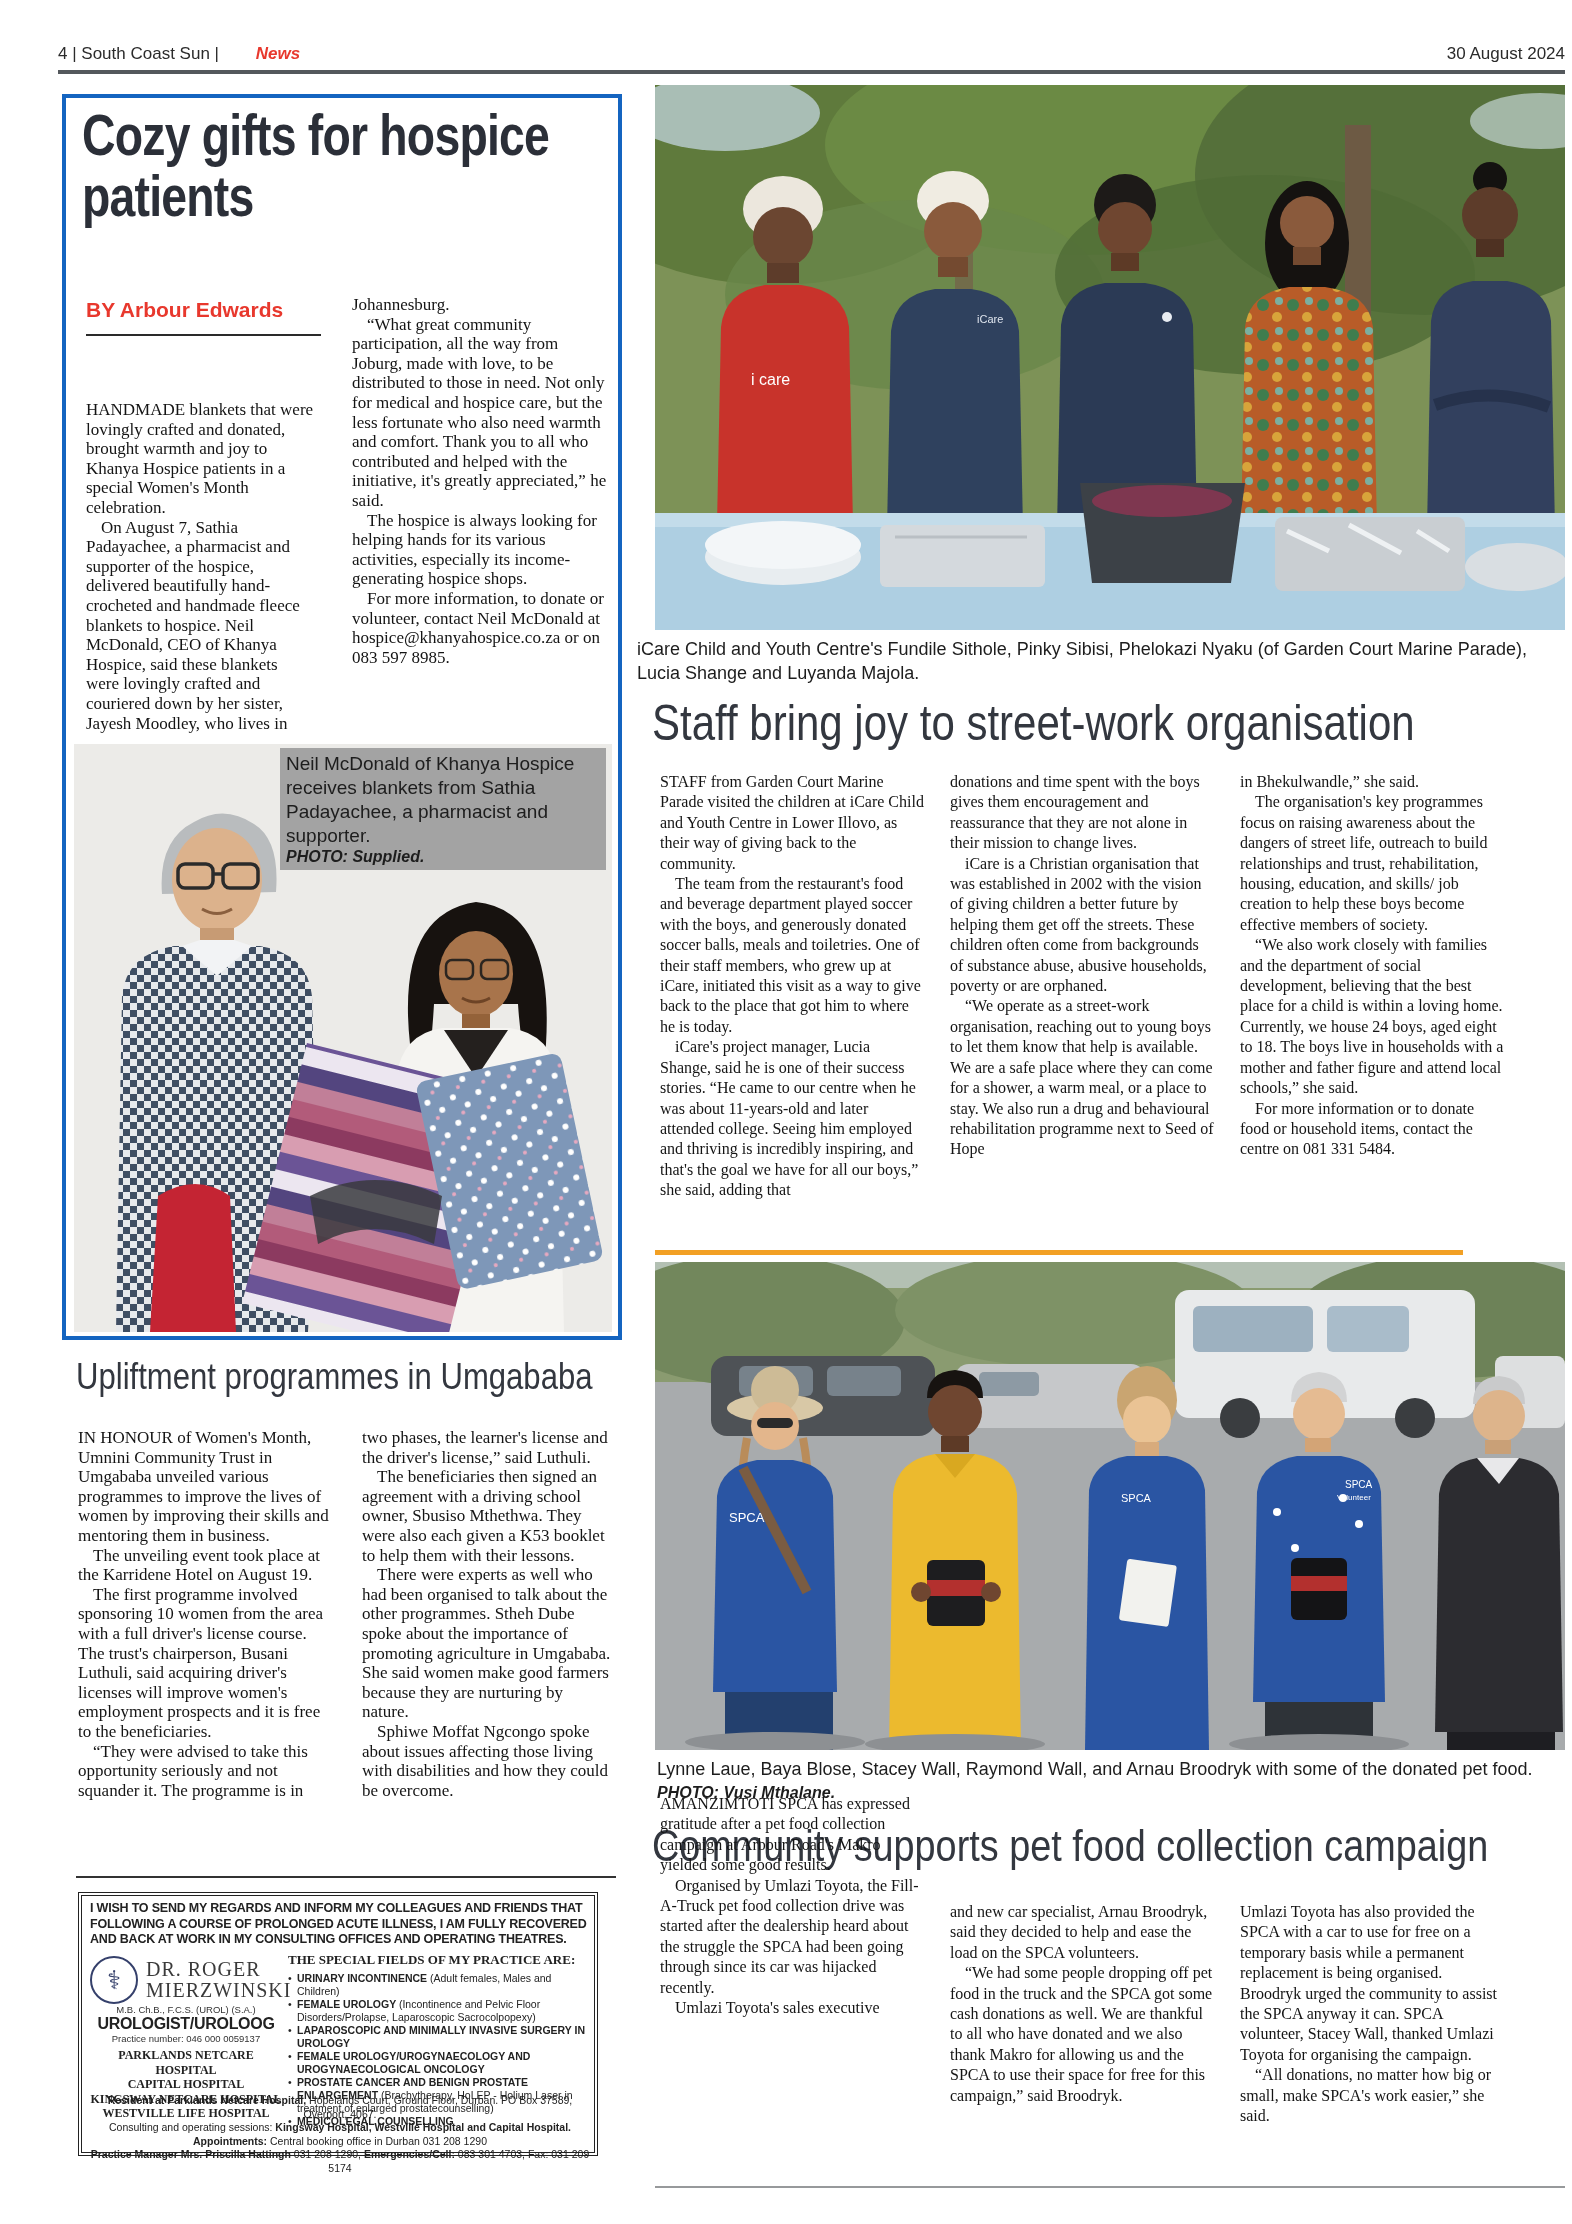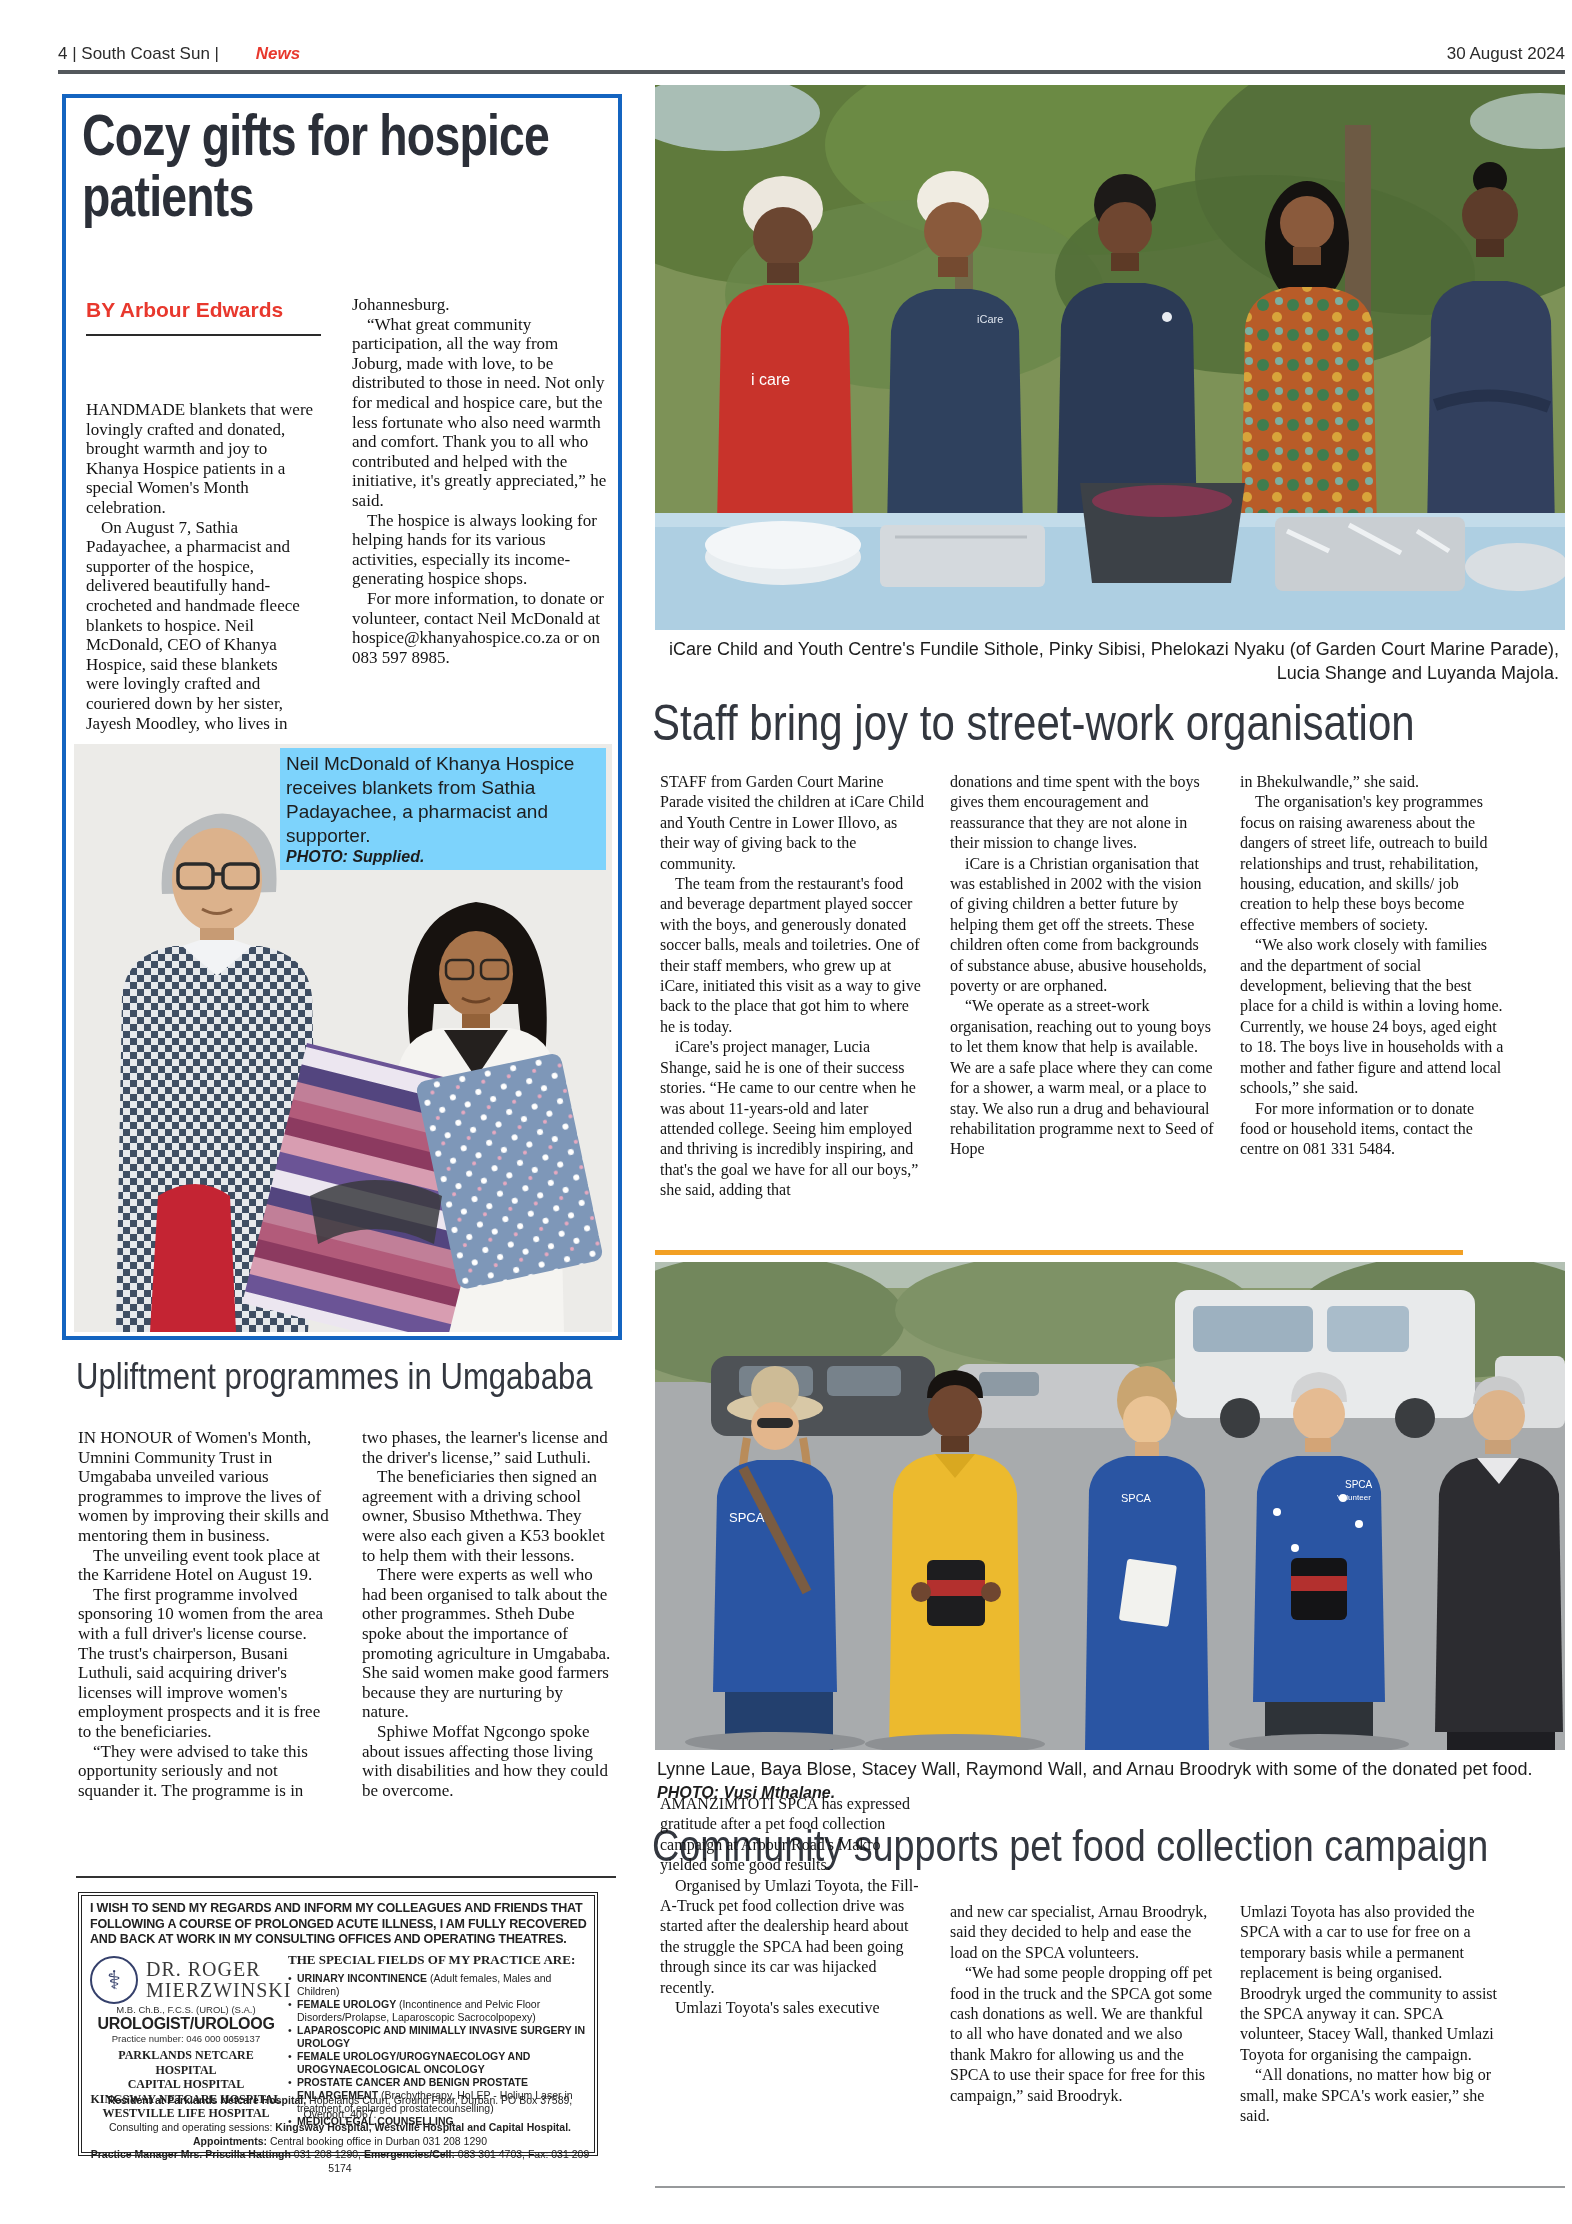--- a/index.html
+++ b/index.html
@@ -32,21 +32,21 @@
   .body-sm{font-size:16px;line-height:20.4px;color:#141414;}
   .byline{color:var(--byline-red,#e8382d);font-weight:bold;font-size:21px;}
   .byline-rule{background:#2a2a2a;height:2px;}
   .caption{font-size:18px;line-height:23.5px;color:#1d1d1d;}
   .caption-sm{font-size:19px;line-height:24px;color:#1d1d1d;}
   .credit{font-style:italic;font-weight:bold;font-size:16px;color:#1d1d1d;}
   .thin-rule{background:#333;height:2px;}
   .orange-rule{background:var(--orange-rule,#f2a024);height:5px;}
   .bottom-rule{background:#97999b;height:2px;}
   .hospice-box{border:4px solid var(--blue-border,#1464c0);box-sizing:border-box;}
-  .caption-box{background:#7dd3fc;padding:4px 0 7px 6px;box-sizing:border-box;}
+  .caption-box{background:#a3a3a3;padding:4px 0 7px 6px;box-sizing:border-box;}
   
   .ad-box{border:4px double #222;box-sizing:border-box;background:#fff;}
   .ad-header{font-size:12.5px;line-height:15.5px;font-weight:bold;color:#222;letter-spacing:-0.2px;}
   .ad-name{font-family:"Liberation Serif",serif;font-size:20px;line-height:21px;color:#3a3a3a;letter-spacing:1px;}
   .ad-creds{font-size:9.5px;color:#333;text-align:center;}
   .ad-uro{font-size:16px;font-weight:bold;color:#222;text-align:center;letter-spacing:-0.3px;}
   .ad-practice{font-size:9.5px;color:#333;text-align:center;}
   .ad-hospitals div{font-family:"Liberation Serif",serif;font-weight:bold;font-size:12px;line-height:14.5px;text-align:center;color:#222;}
   .ad-fields-title{font-family:"Liberation Serif",serif;font-weight:bold;font-size:13px;color:#222;margin:0 0 4px 0;}
   .ad-fields{list-style:none;margin:0;padding:0;}
@@ -216,21 +216,21 @@
         <rect x="225" y="440" width="165" height="62" rx="6" fill="#d4d9dd"></rect>
         <line x1="240" y1="452" x2="372" y2="452" stroke="#b9bfc4" stroke-width="3"></line>
         <path d="M425 398 h165 l-14 100 h-139 Z" fill="#3c4147"></path>
         <ellipse cx="507" cy="416" rx="70" ry="16" fill="#7e3750"></ellipse>
         <rect x="620" y="432" width="190" height="74" rx="8" fill="#c9ced2"></rect>
         <path d="M632 446 l42 20 M694 440 l52 28 M762 446 l32 20" stroke="#eef1f3" stroke-width="5" fill="none"></path>
         <ellipse cx="862" cy="482" rx="52" ry="24" fill="#d9dee2"></ellipse>
       </g>
     </svg>
 
-    <div class="abs caption" style="left:657px;top:638px;width:902px;text-align:right;">iCare Child and Youth Centre's Fundile Sithole, Pinky Sibisi, Phelokazi Nyaku (of Garden Court Marine Parade), Lucia Shange and Luyanda Majola.</div>
+    <div class="abs caption" style="left:637px;top:638px;width:902px;">iCare Child and Youth Centre's Fundile Sithole, Pinky Sibisi, Phelokazi Nyaku (of Garden Court Marine Parade), Lucia Shange and Luyanda Majola.</div>
     <h2 class="abs headline-light" style="left:652px;top:694px;margin:0;font-size:50px;">Staff bring joy to street-work organisation</h2>
     <div class="abs col serif body-sm" style="left:660px;top:772px;width:265px;">
         <p>STAFF from Garden Court Marine Parade visited the children at iCare Child and Youth Centre in Lower Illovo, as their way of giving back to the community.</p>
         <p>The team from the restaurant's food and beverage department played soccer with the boys, and generously donated soccer balls, meals and toiletries. One of their staff members, who grew up at iCare, initiated this visit as a way to give back to the place that got him to where he is today.</p>
         <p>iCare's project manager, Lucia Shange, said he is one of their success stories. “He came to our centre when he was about 11-years-old and later attended college. Seeing him employed and thriving is incredibly inspiring, and that's the goal we have for all our boys,” she said, adding that</p>
       </div>
     <div class="abs col serif body-sm" style="left:950px;top:772px;width:265px;">
         <p>donations and time spent with the boys gives them encouragement and reassurance that they are not alone in their mission to change lives.</p>
         <p>iCare is a Christian organisation that was established in 2002 with the vision of giving children a better future by helping them get off the streets. These children often come from backgrounds of substance abuse, abusive households, poverty or are orphaned.</p>
         <p>“We operate as a street-work organisation, reaching out to young boys to let them know that help is available. We are a safe place where they can come for a shower, a warm meal, or a place to stay. We also run a drug and behavioural rehabilitation programme next to Seed of Hope</p>

